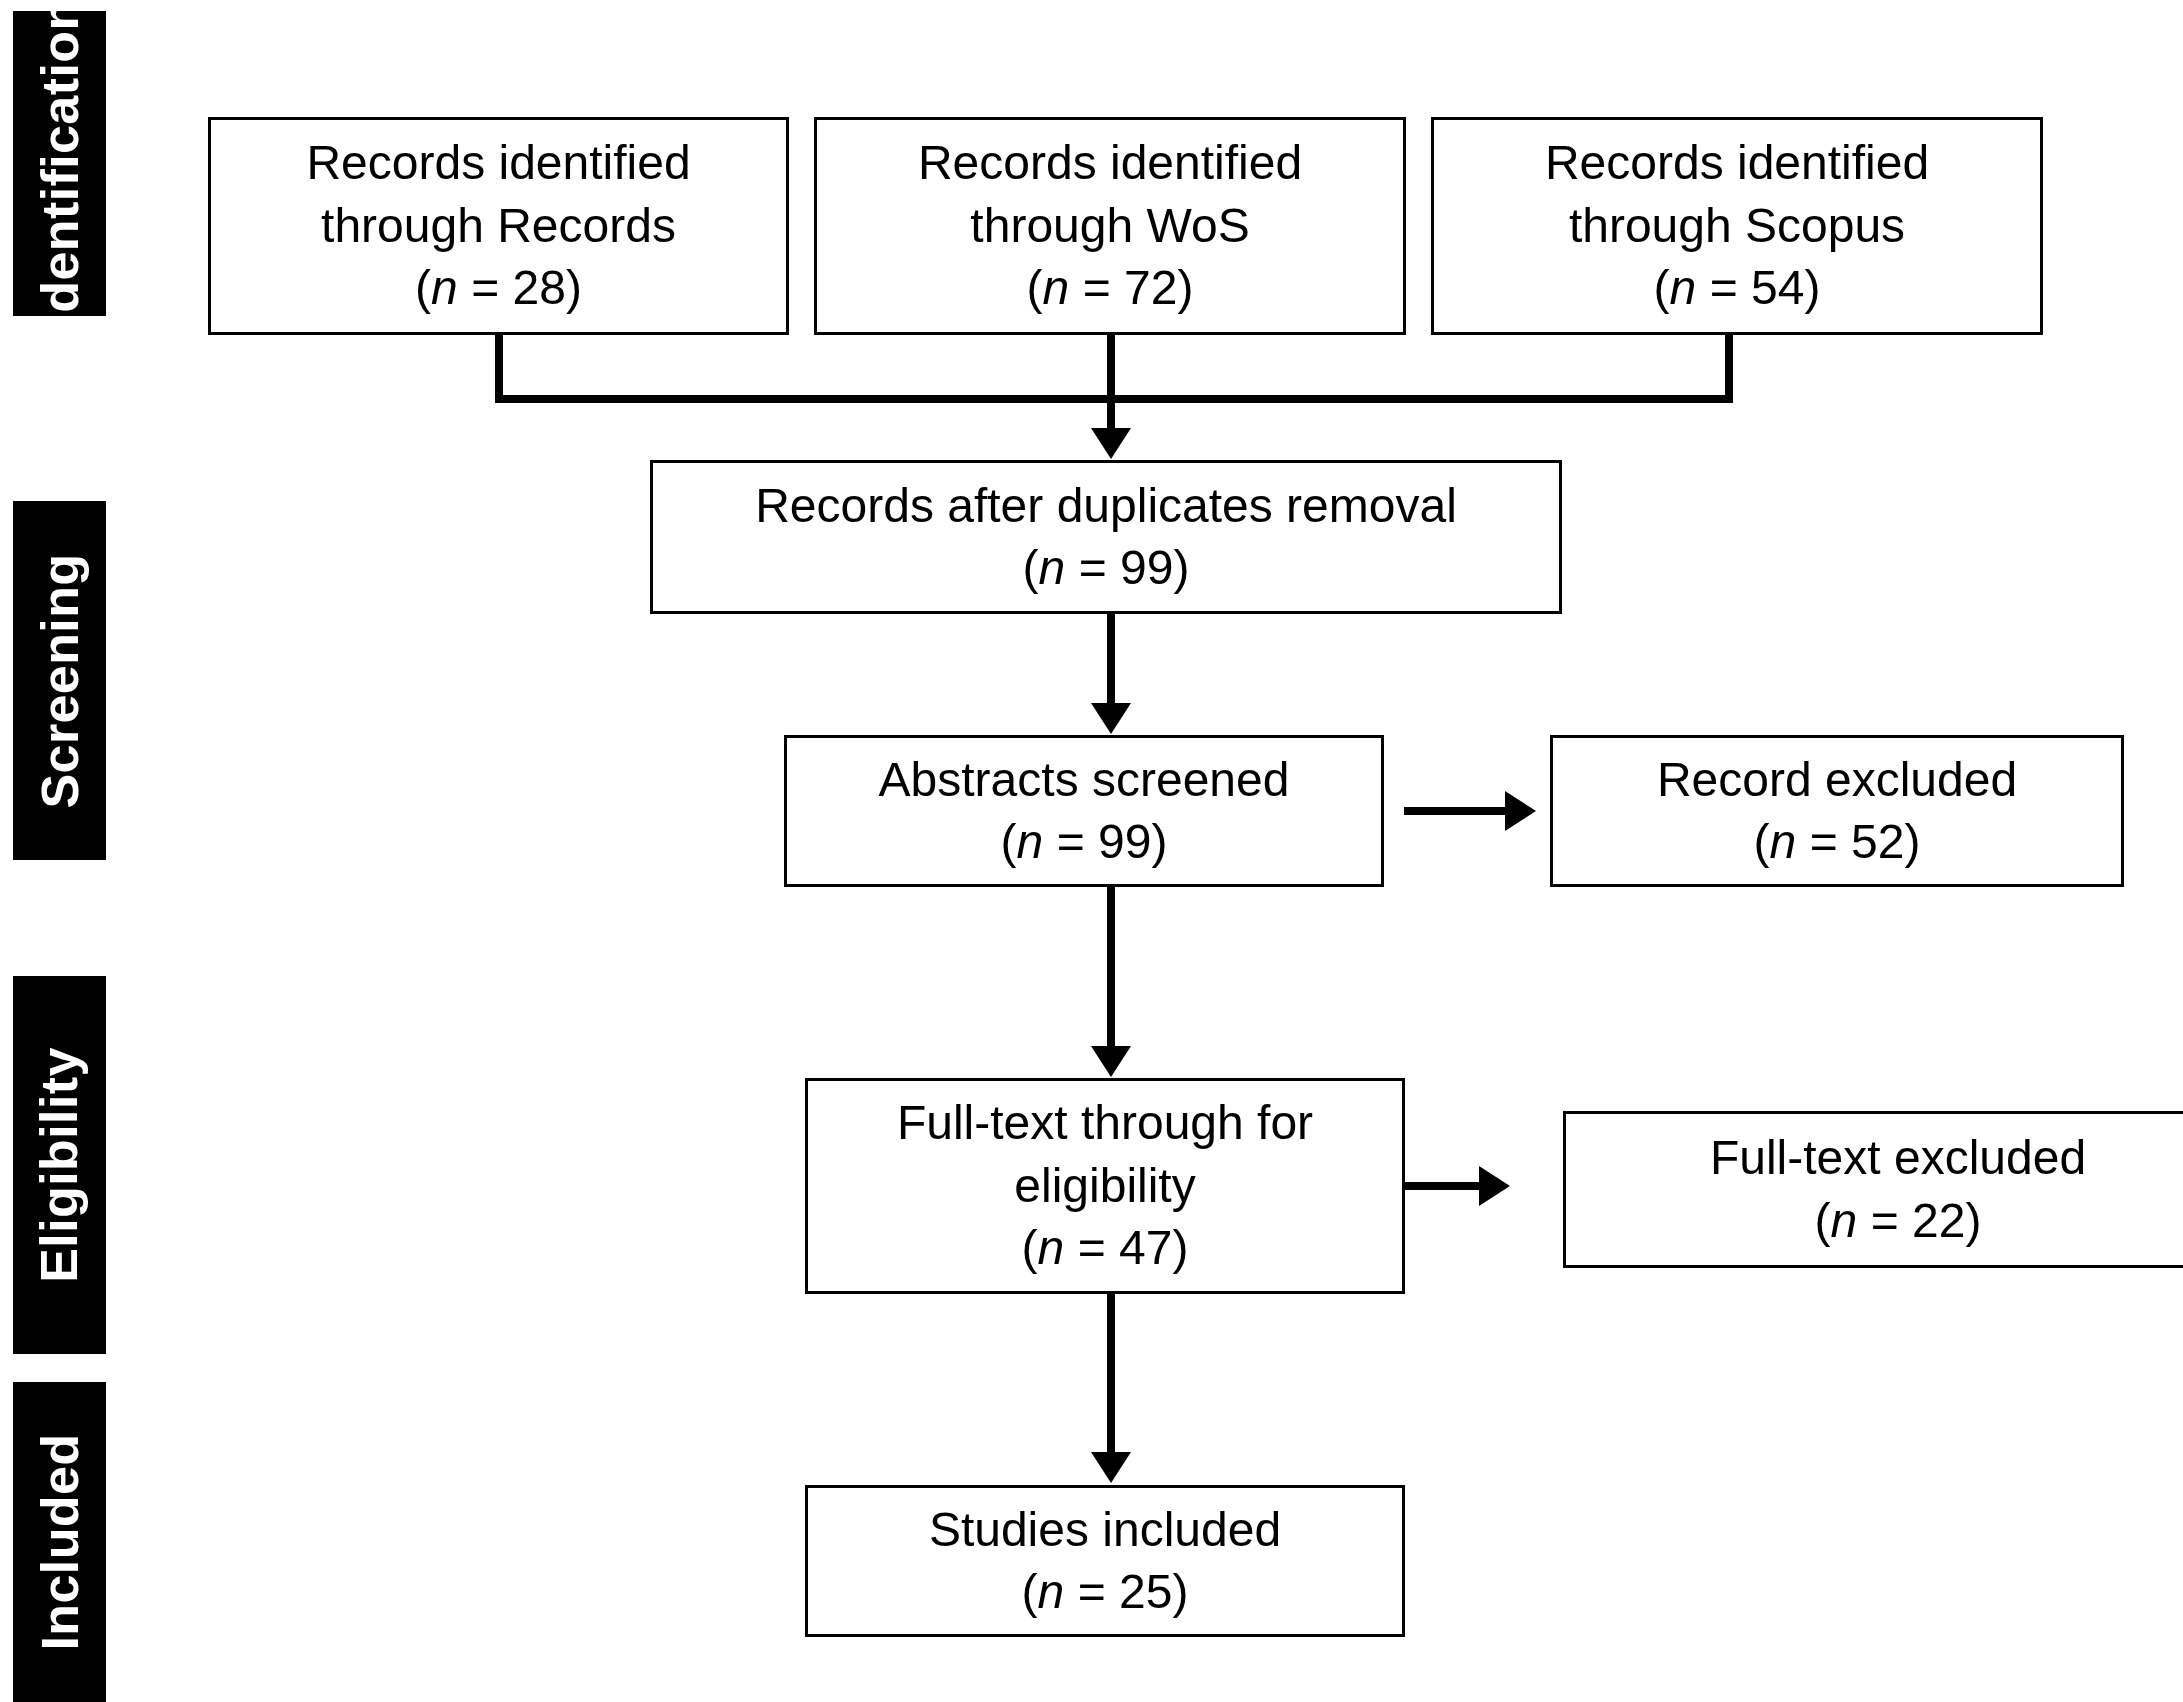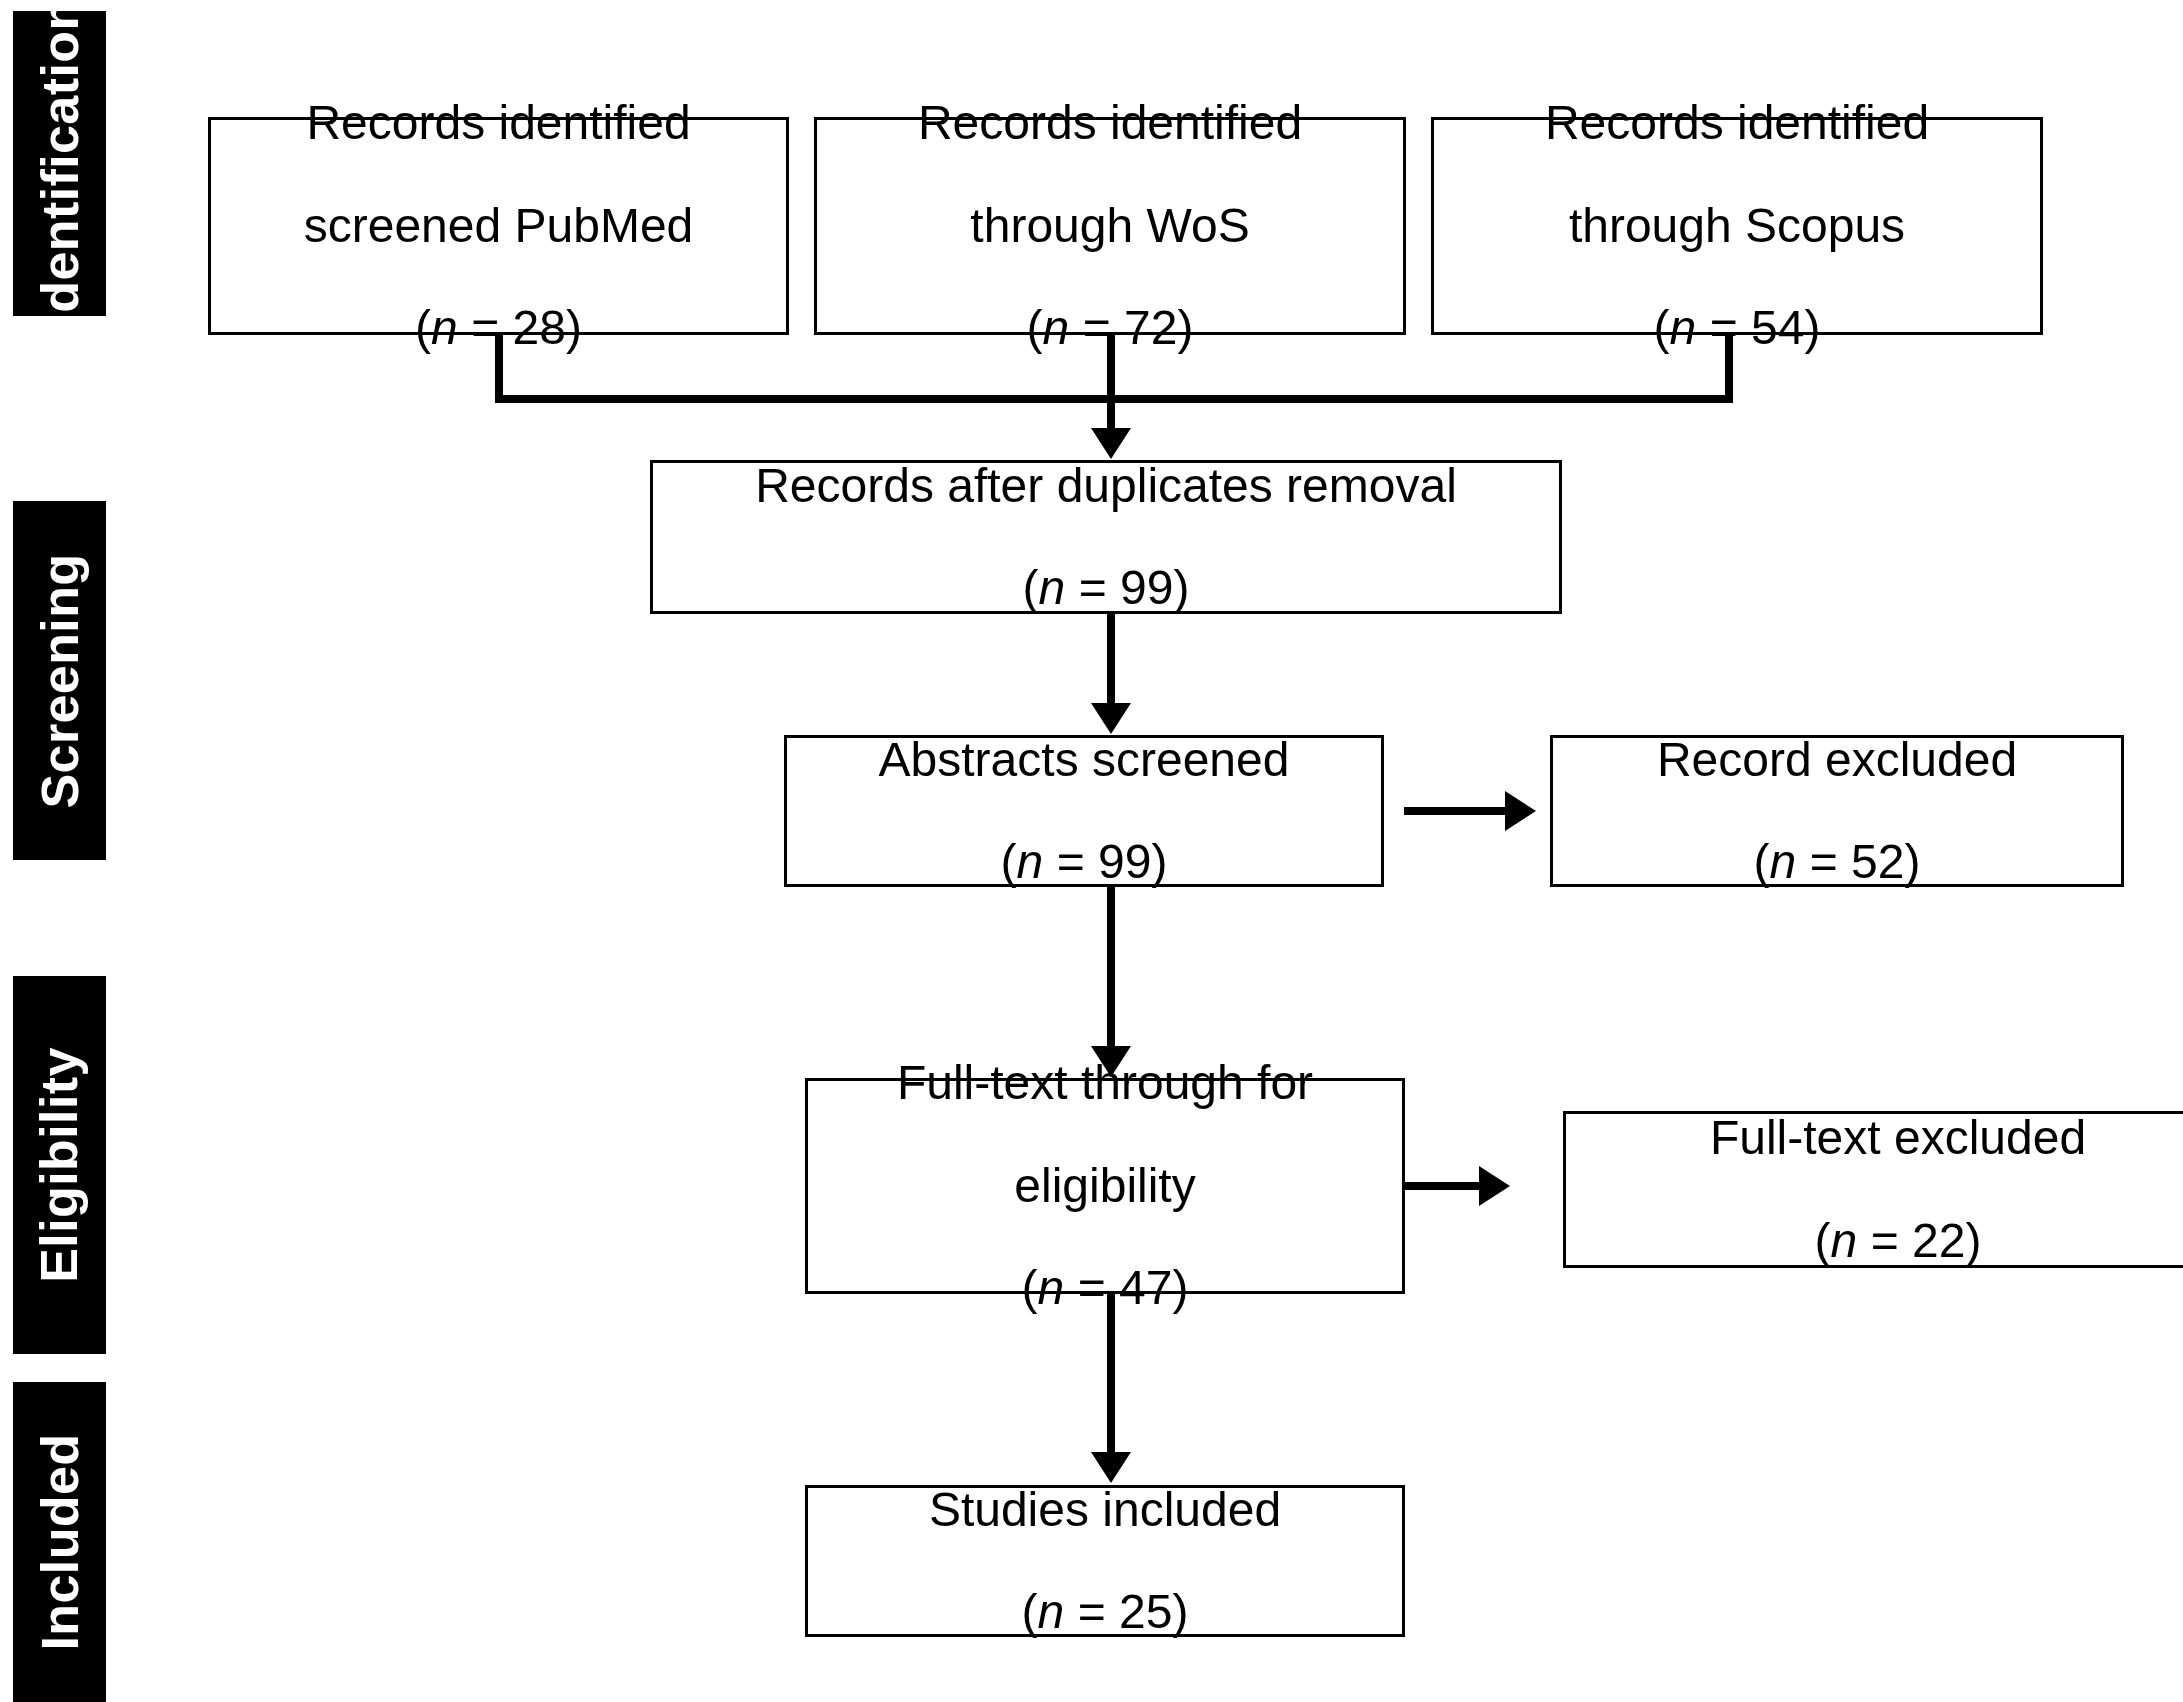--- a/index.html
+++ b/index.html
@@ -43,21 +43,20 @@
     background: #ffffff;
     display: flex;
     flex-direction: column;
     align-items: center;
     justify-content: center;
     text-align: center;
     color: #000000;
     font-size: 48px;
     line-height: 1.30;
     padding: 3px 7px;
-    gap: 40px;
   }
   .flow-box .line {
     display: block;
     white-space: nowrap;
   }
   .flow-box .count {
     white-space: nowrap;
   }
   .flow-box .count .nvar {
     font-style: italic;
@@ -104,21 +103,21 @@
   <div class="stage-band" style="left:12.7px; top:976px; width:93px; height:378px;">
     <span class="stage-band-label">Eligibility</span>
   </div>
 
   <div class="stage-band" style="left:12.7px; top:1382px; width:93px; height:320px;">
     <span class="stage-band-label">Included</span>
   </div>
 
   <div class="flow-box" style="left:208px; top:117px; width:581px; height:218px;">
     <span class="line">Records identified</span>
-    <span class="line">screened PubMed</span>
+    <span class="line">through Records</span>
     <span class="count"><span>(</span><span class="nvar">n</span><span> = </span><span>28</span><span>)</span></span>
   </div>
 
   <div class="flow-box" style="left:814px; top:117px; width:592px; height:218px;">
     <span class="line">Records identified</span>
     <span class="line">through WoS</span>
     <span class="count"><span>(</span><span class="nvar">n</span><span> = </span><span>72</span><span>)</span></span>
   </div>
 
   <div class="flow-box" style="left:1431px; top:117px; width:612px; height:218px;">

